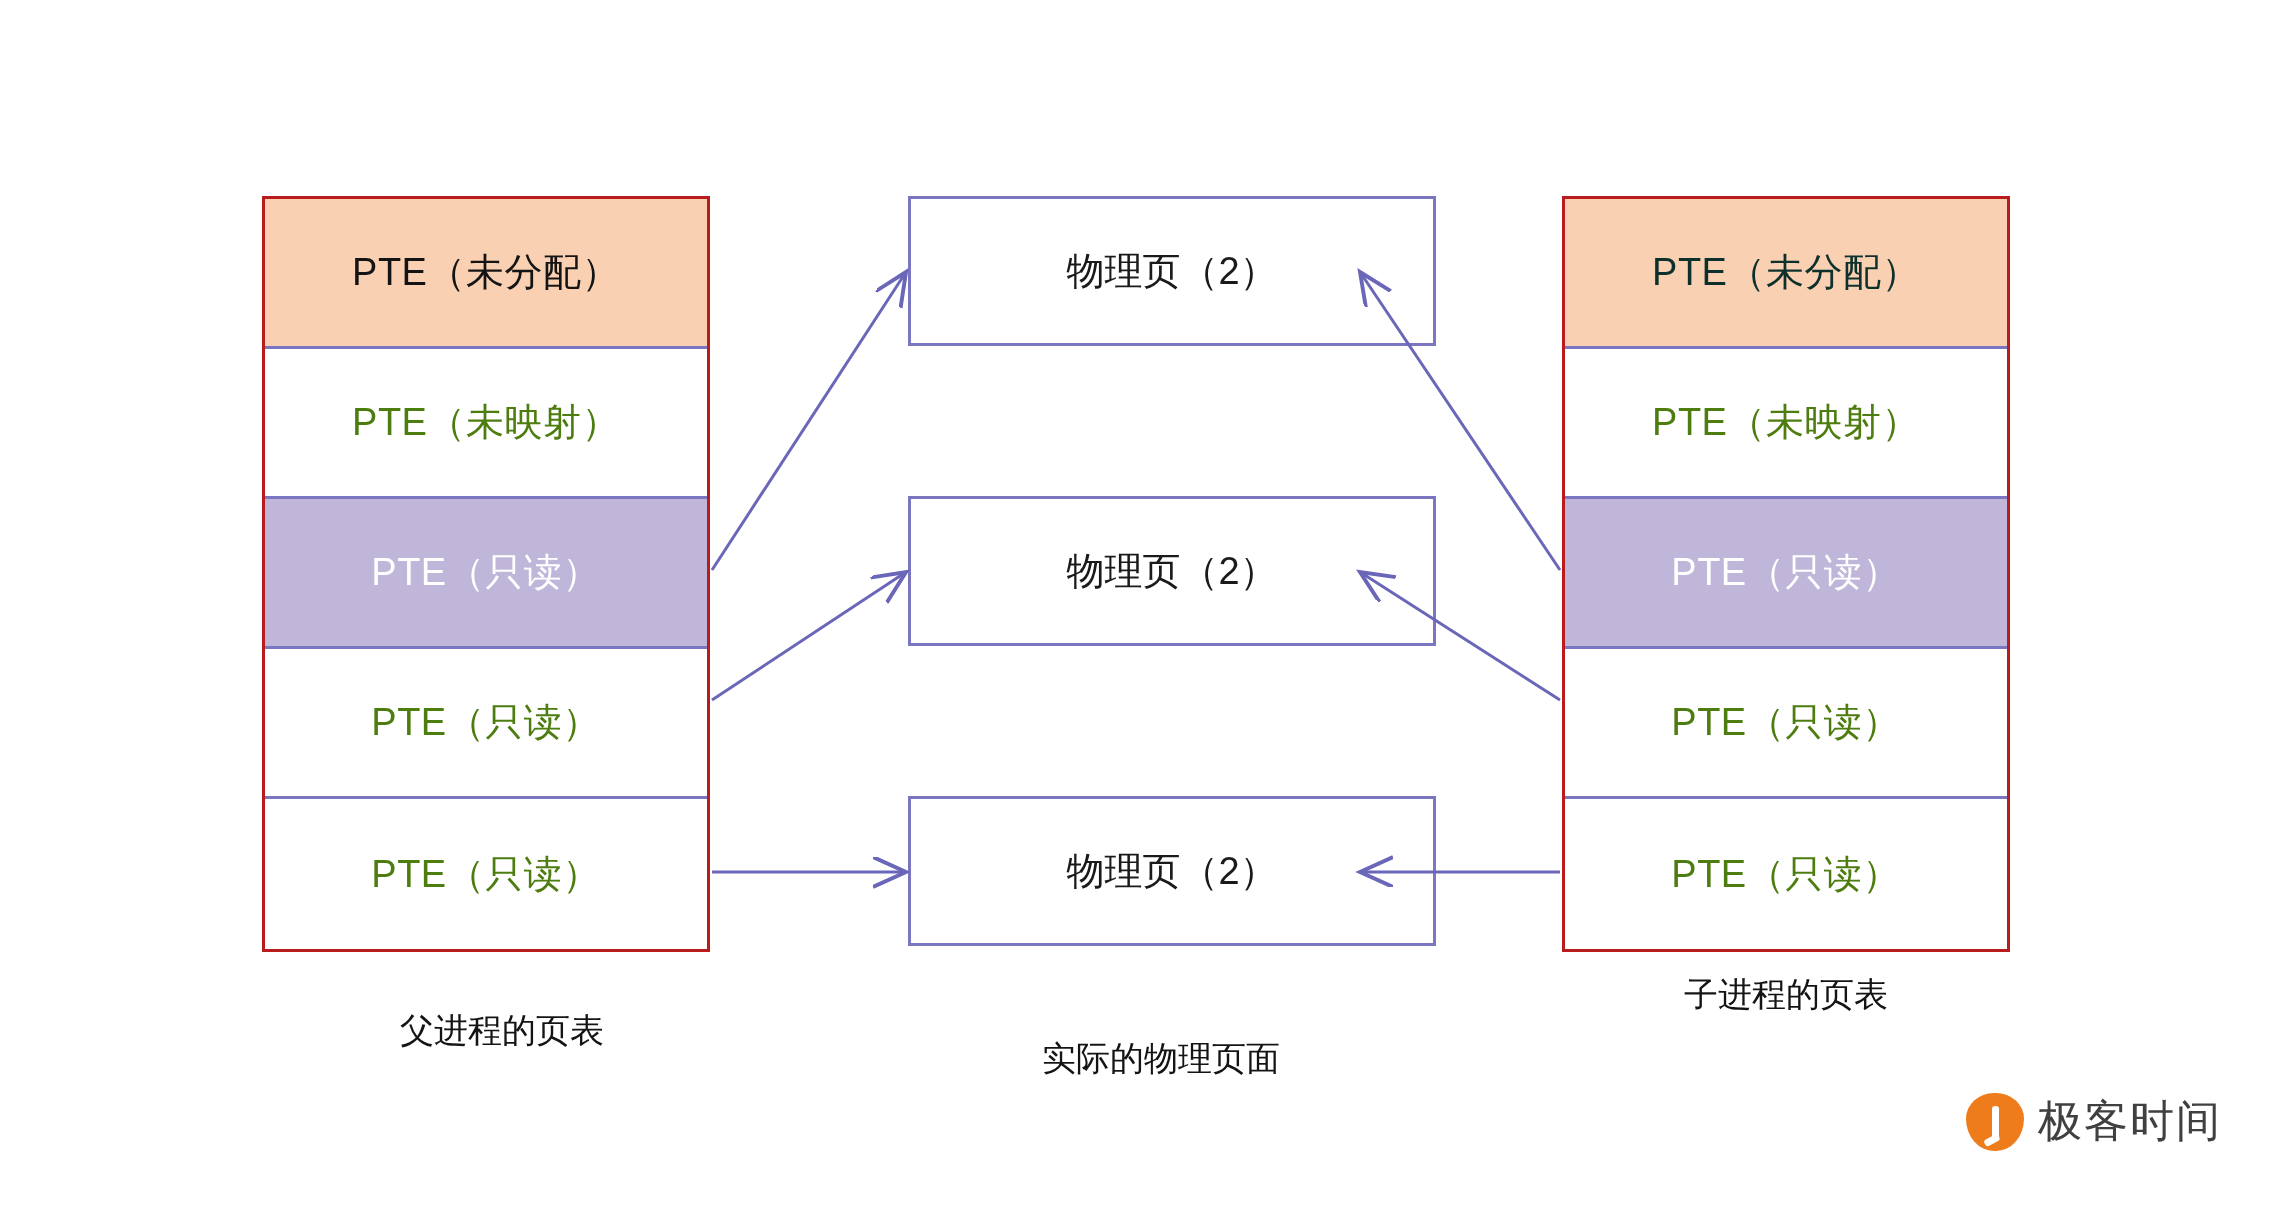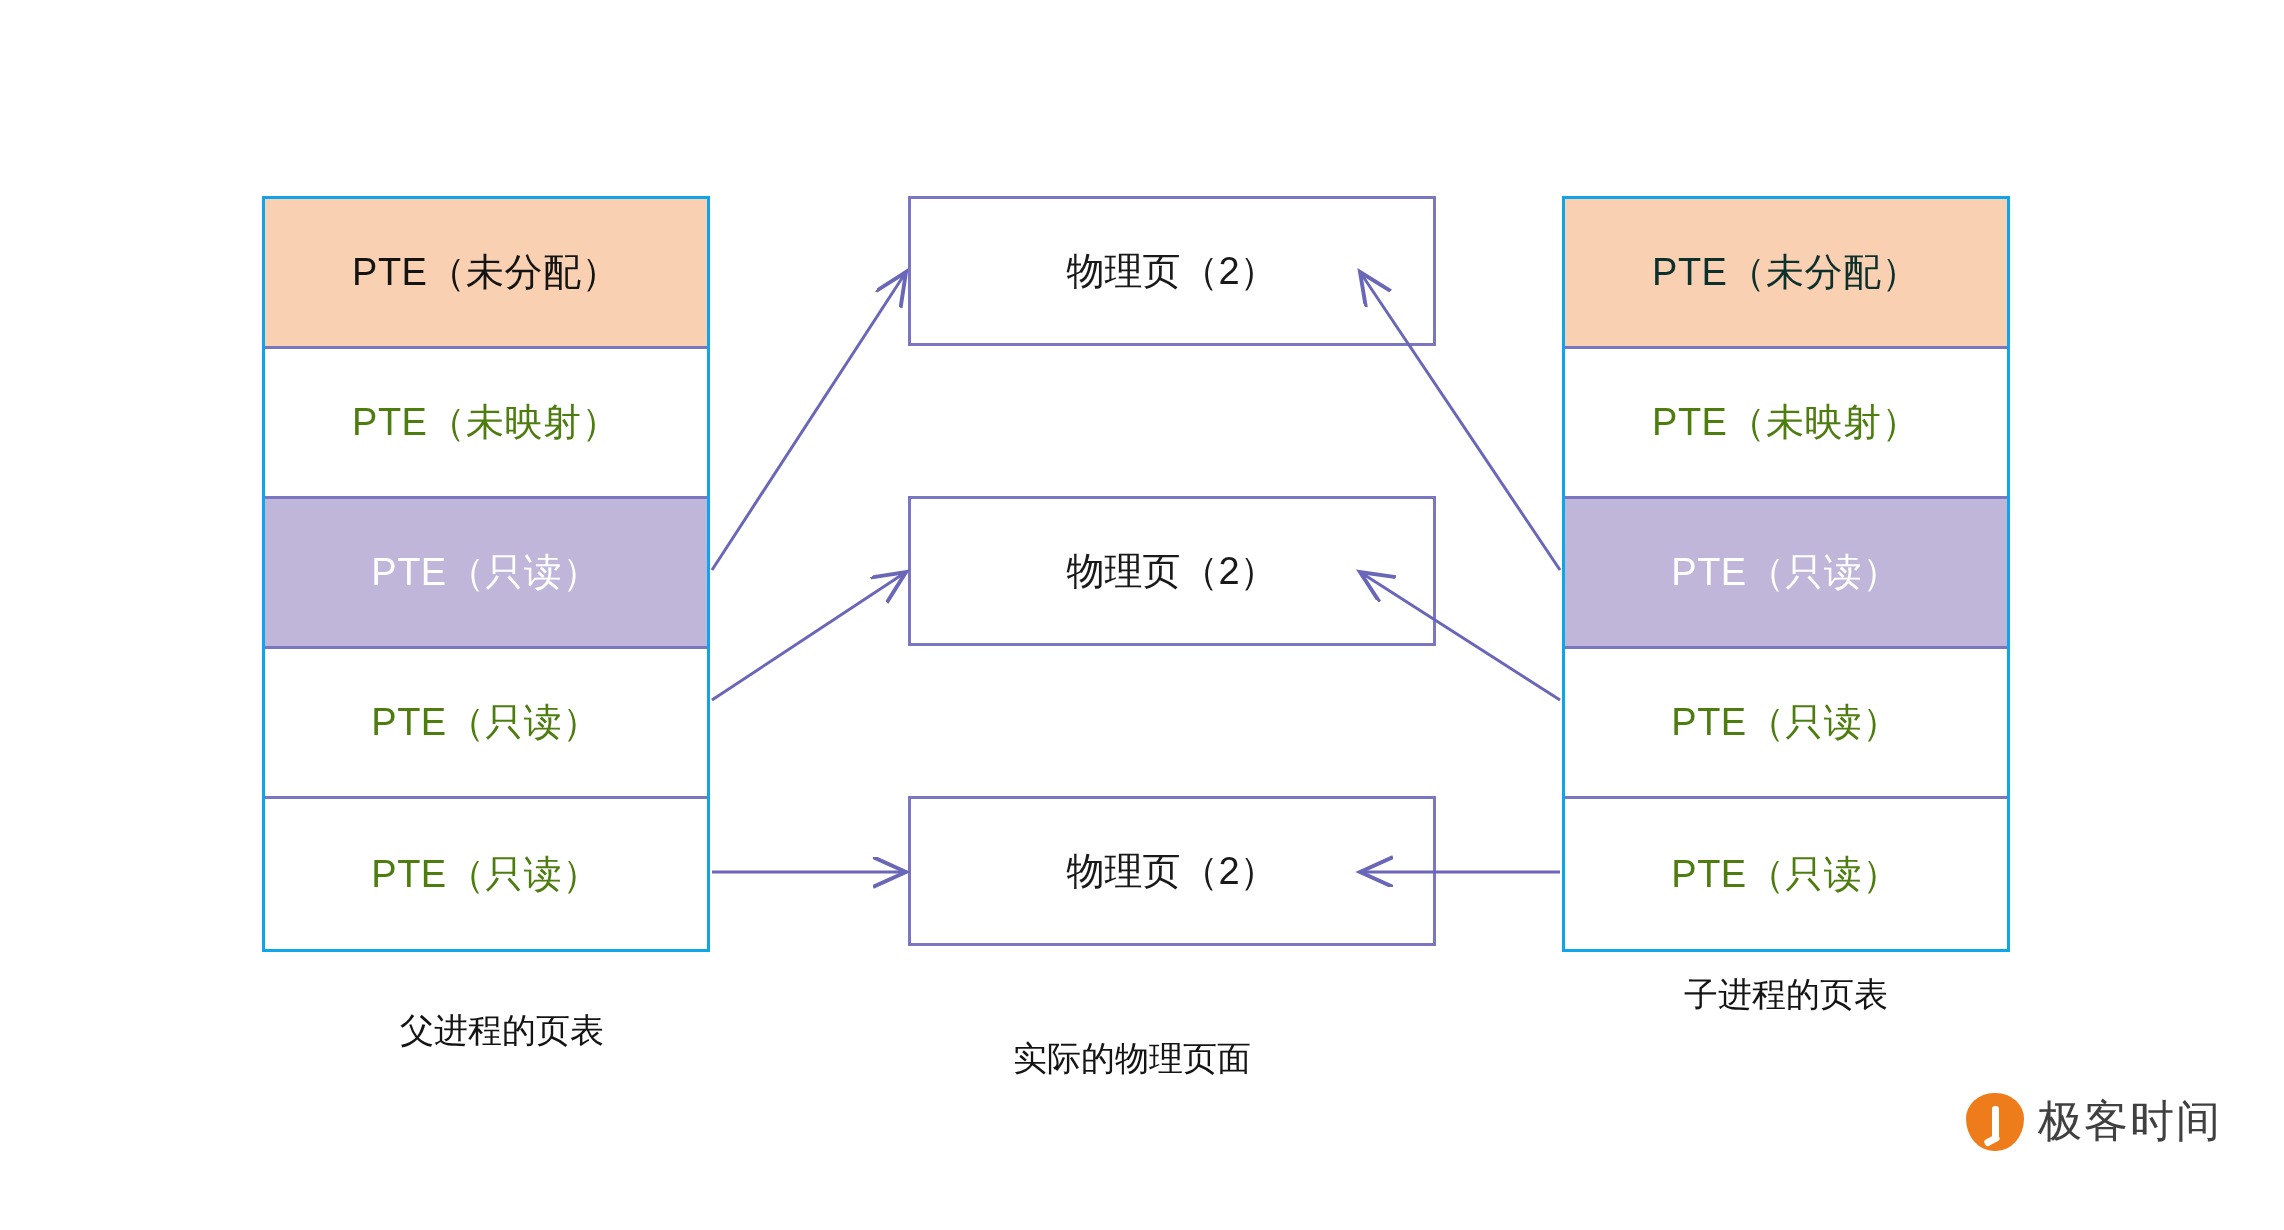--- a/index.html
+++ b/index.html
@@ -14,21 +14,21 @@
     position: relative;
     width: 2284px;
     height: 1230px;
     background: #ffffff;
   }
 
   
   .pagetable {
     position: absolute;
     width: 448px;
-    border: 3px solid #0ea5e9;
+    border: 3px solid #b91c1c;
     background: #ffffff;
   }
   .pt-left  { left: 262px; top: 196px; }
   .pt-right { left: 1562px; top: 196px; }
 
   .pte-row {
     height: 150px;
     border-bottom: 3px solid #7a76c2;
     display: flex;
     align-items: center;
@@ -74,21 +74,21 @@
 
   
   .caption {
     position: absolute;
     font-size: 34px;
     color: #141414;
     white-space: nowrap;
     text-align: center;
   }
   .cap-left   { left: 278px; width: 448px; top: 1008px; }
-  .cap-mid    { left: 908px; width: 448px; top: 1036px; }
+  .cap-mid    { left: 937px; width: 448px; top: 1036px; }
   .cap-right  { left: 1562px; width: 448px; top: 972px; }
 
   
   #logo {
     position: absolute;
     left: 1966px;
     top: 1092px;
     display: flex;
     align-items: center;
     gap: 14px;

